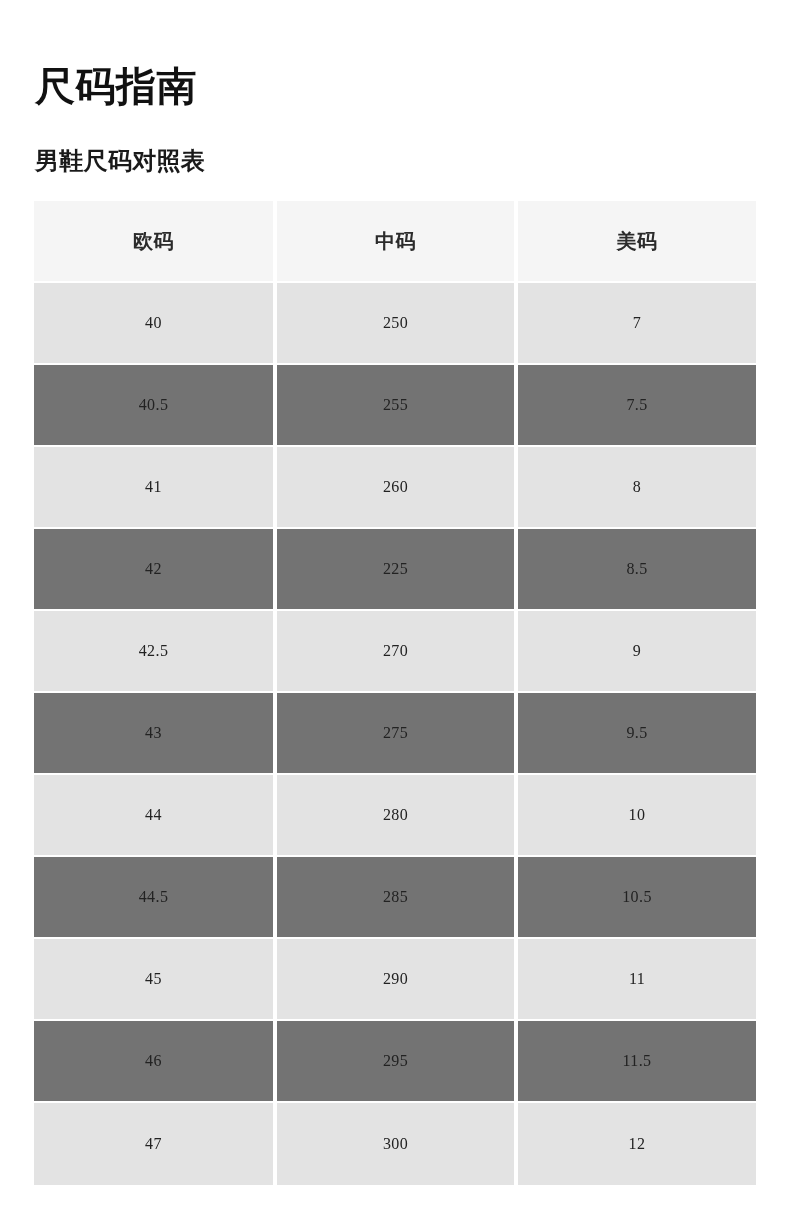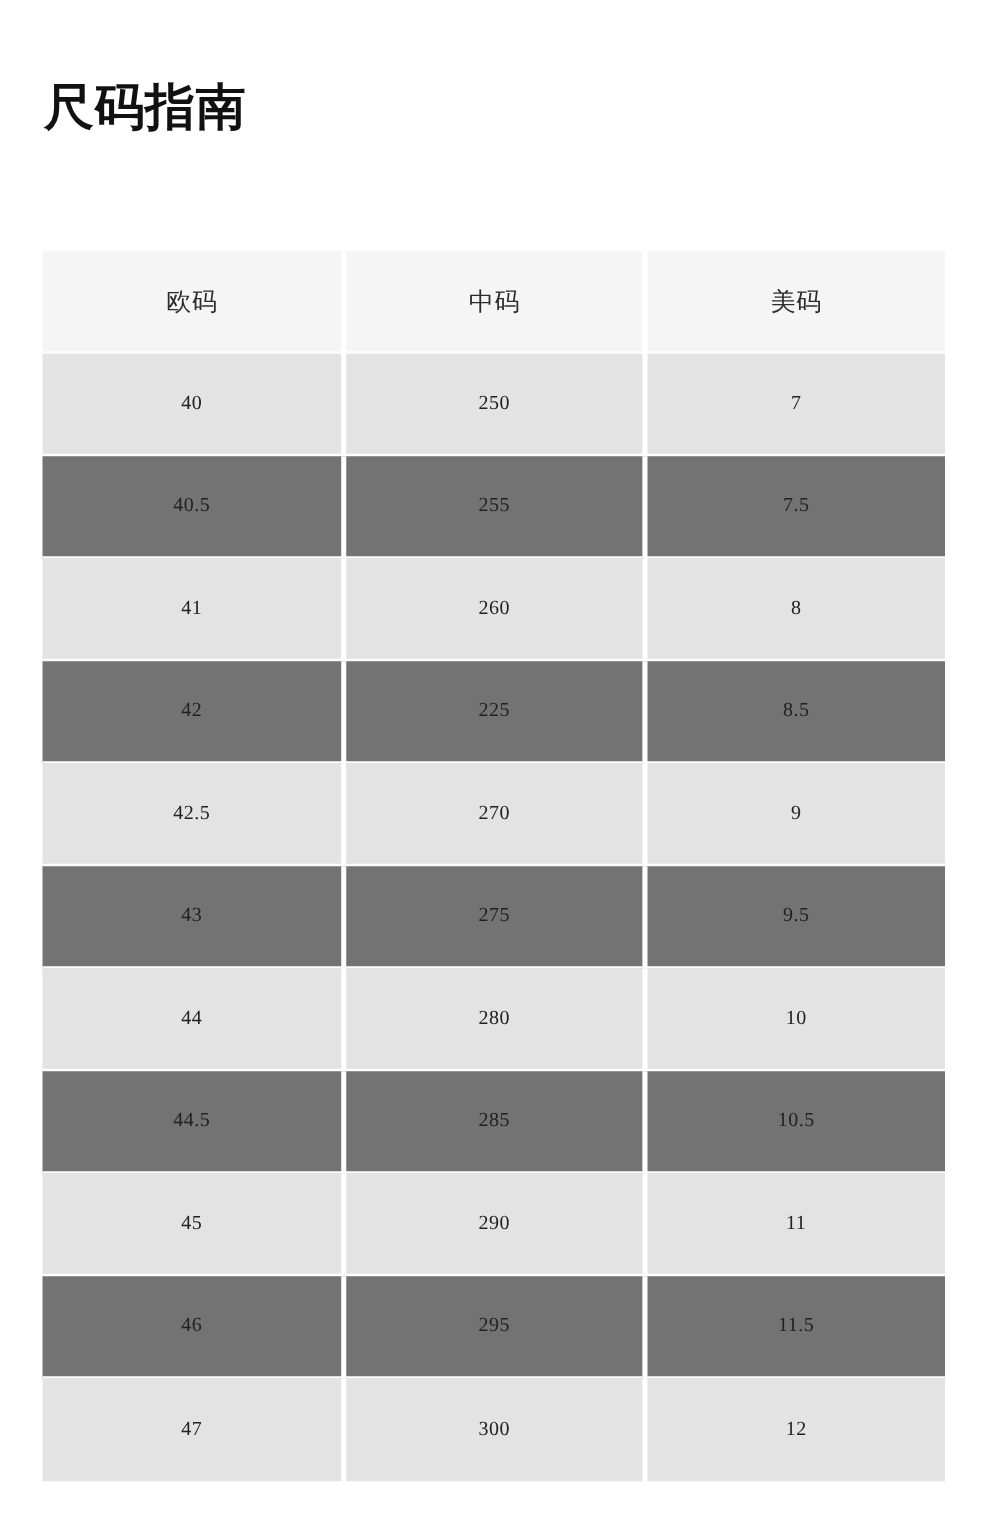--- a/index.html
+++ b/index.html
@@ -65,21 +65,21 @@
     border-bottom: 2px solid #ffffff;
     box-sizing: border-box;
   }
   .size-table th:first-child,
   .size-table td:first-child {
     border-left: 0;
   }
   .size-table thead th {
     background: #f5f5f5;
     font-size: 20px;
-    font-weight: 400;
+    font-weight: 700;
     color: #2b2b2b;
     letter-spacing: 0.5px;
   }
   .size-table tbody td {
     font-size: 16px;
     font-weight: 400;
     color: #222222;
     letter-spacing: 0.4px;
     font-family: Liberation Serif, serif;
   }
@@ -94,20 +94,21 @@
     margin-top: 48px;
   }
 </style>
 </head>
 <body>
 
 <div class="page">
 
   <h1 class="page-title">尺码指南</h1>
 
+  <h2 class="section-subtitle">男鞋尺码对照表</h2>
 
   <table class="size-table">
     <colgroup>
       <col class="c1">
       <col class="c2">
       <col class="c3">
     </colgroup>
     <thead>
       <tr>
         <th>欧码</th>

